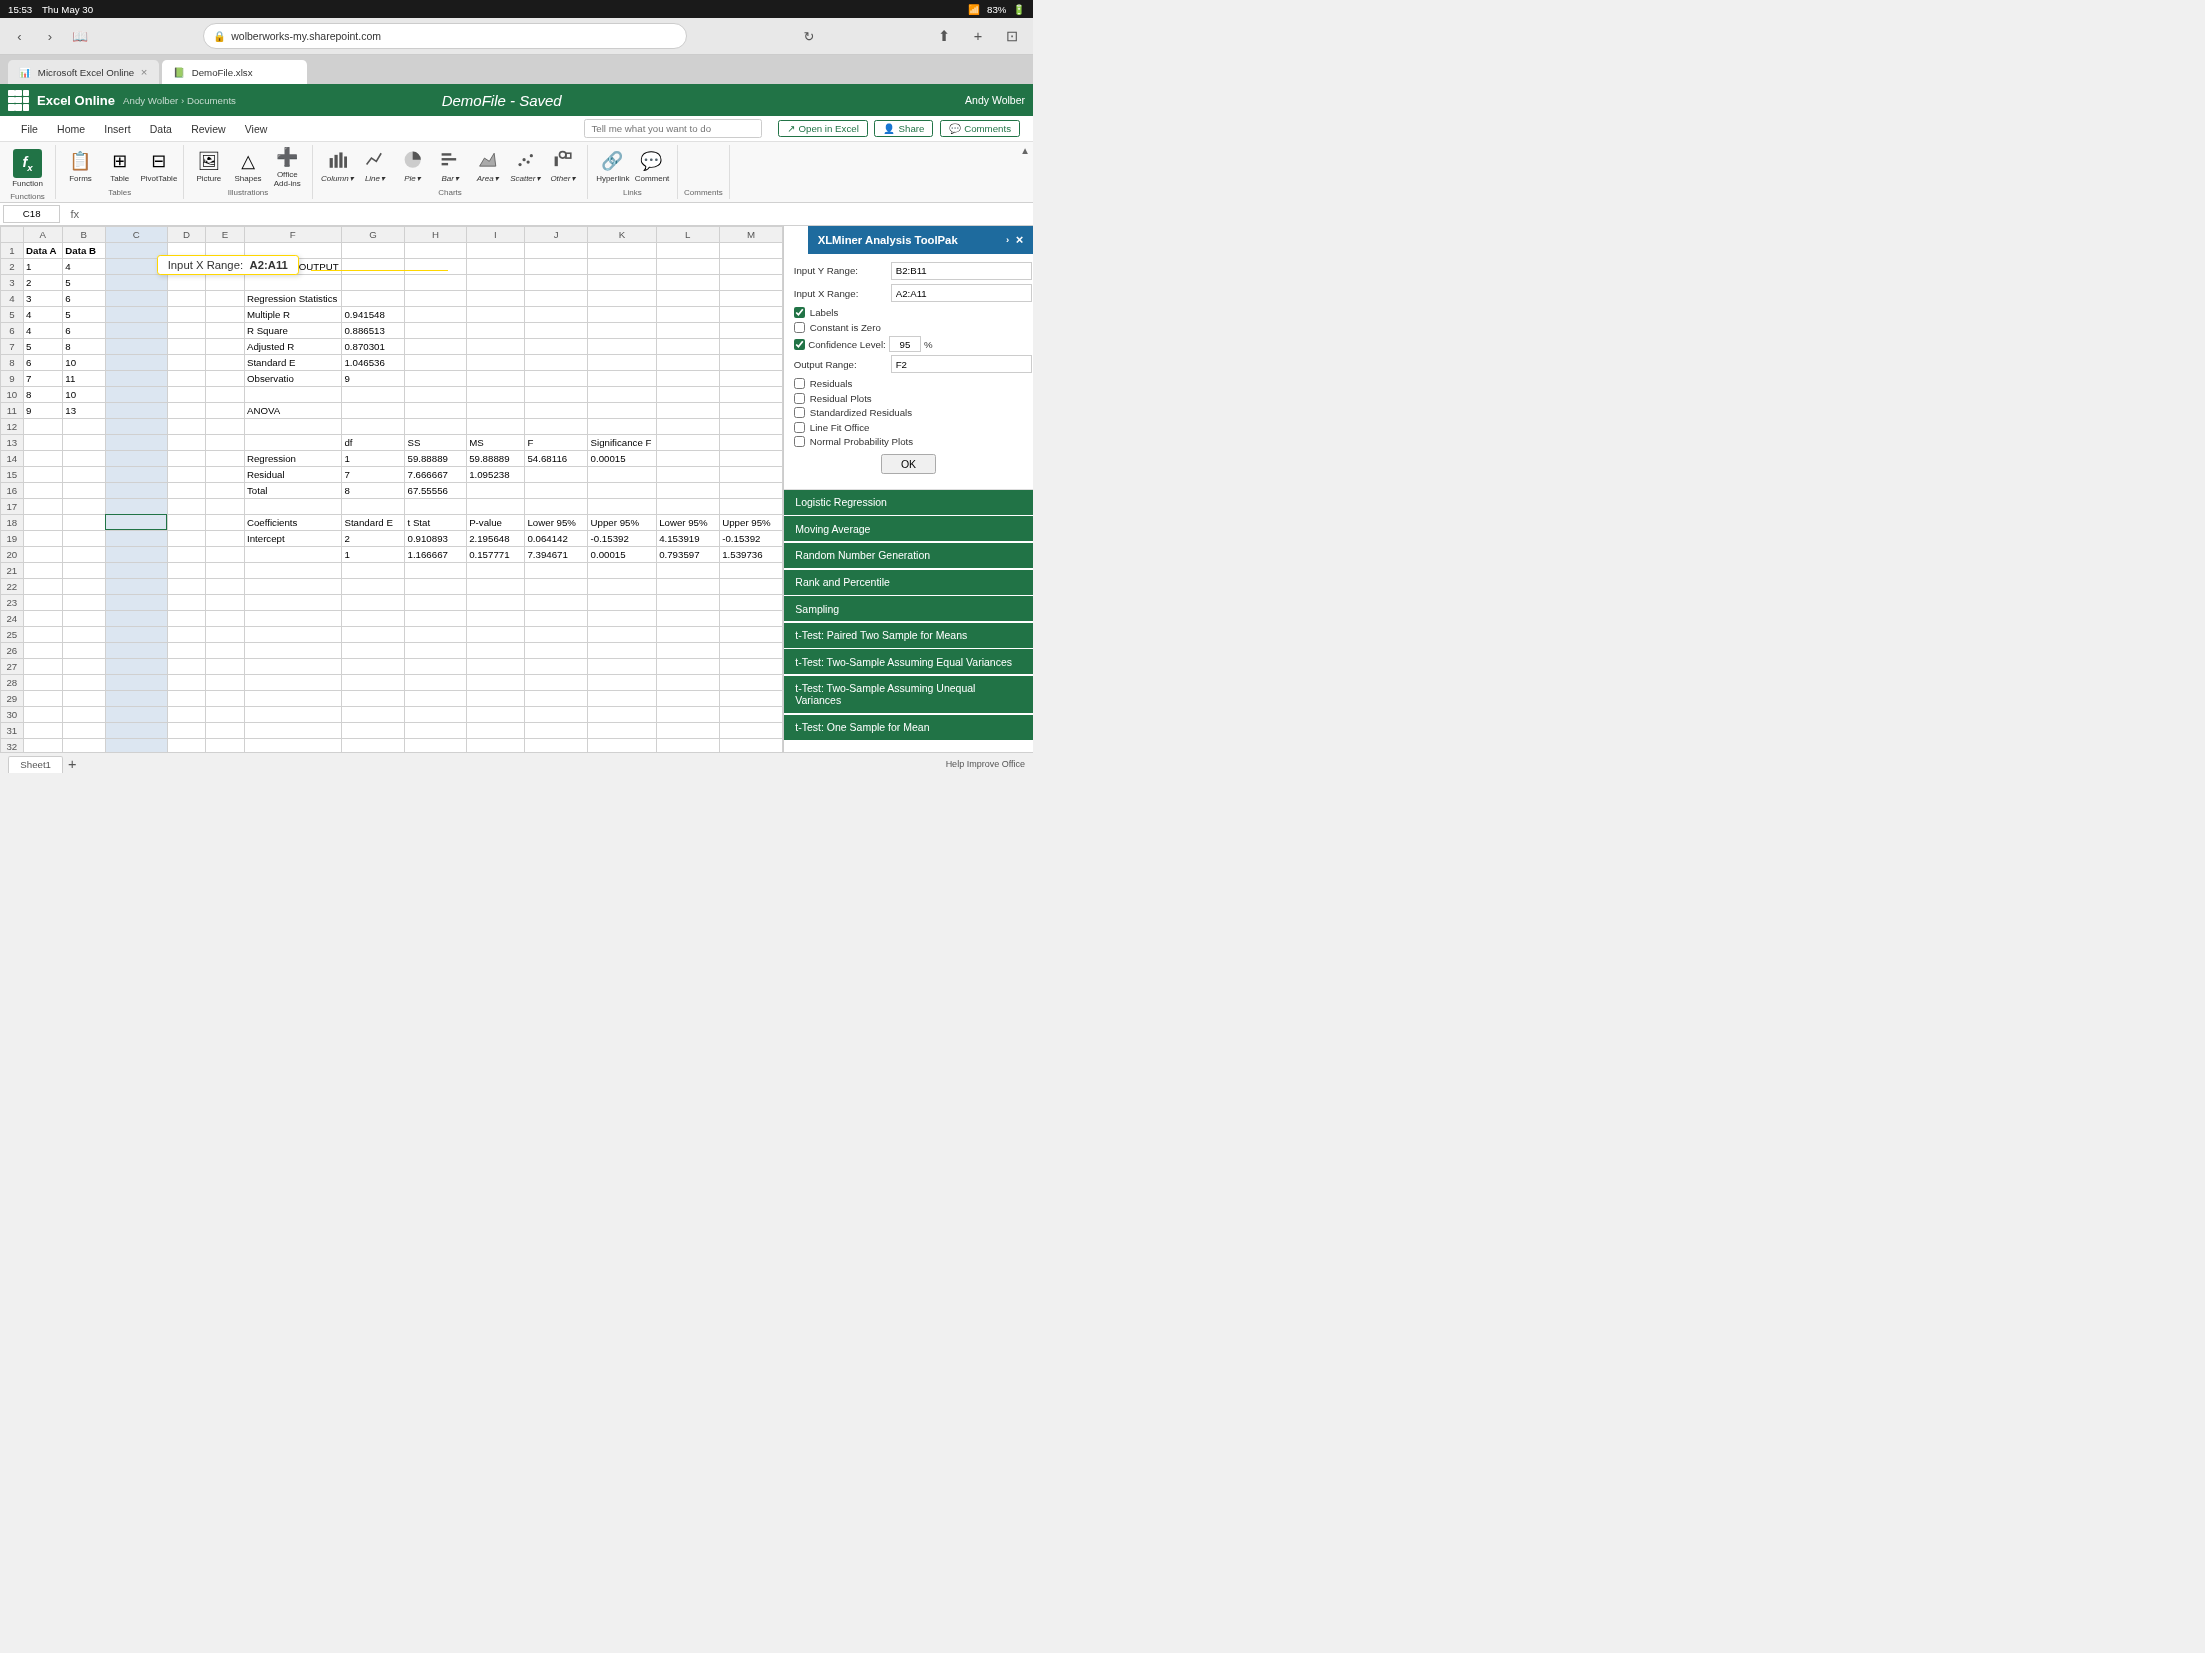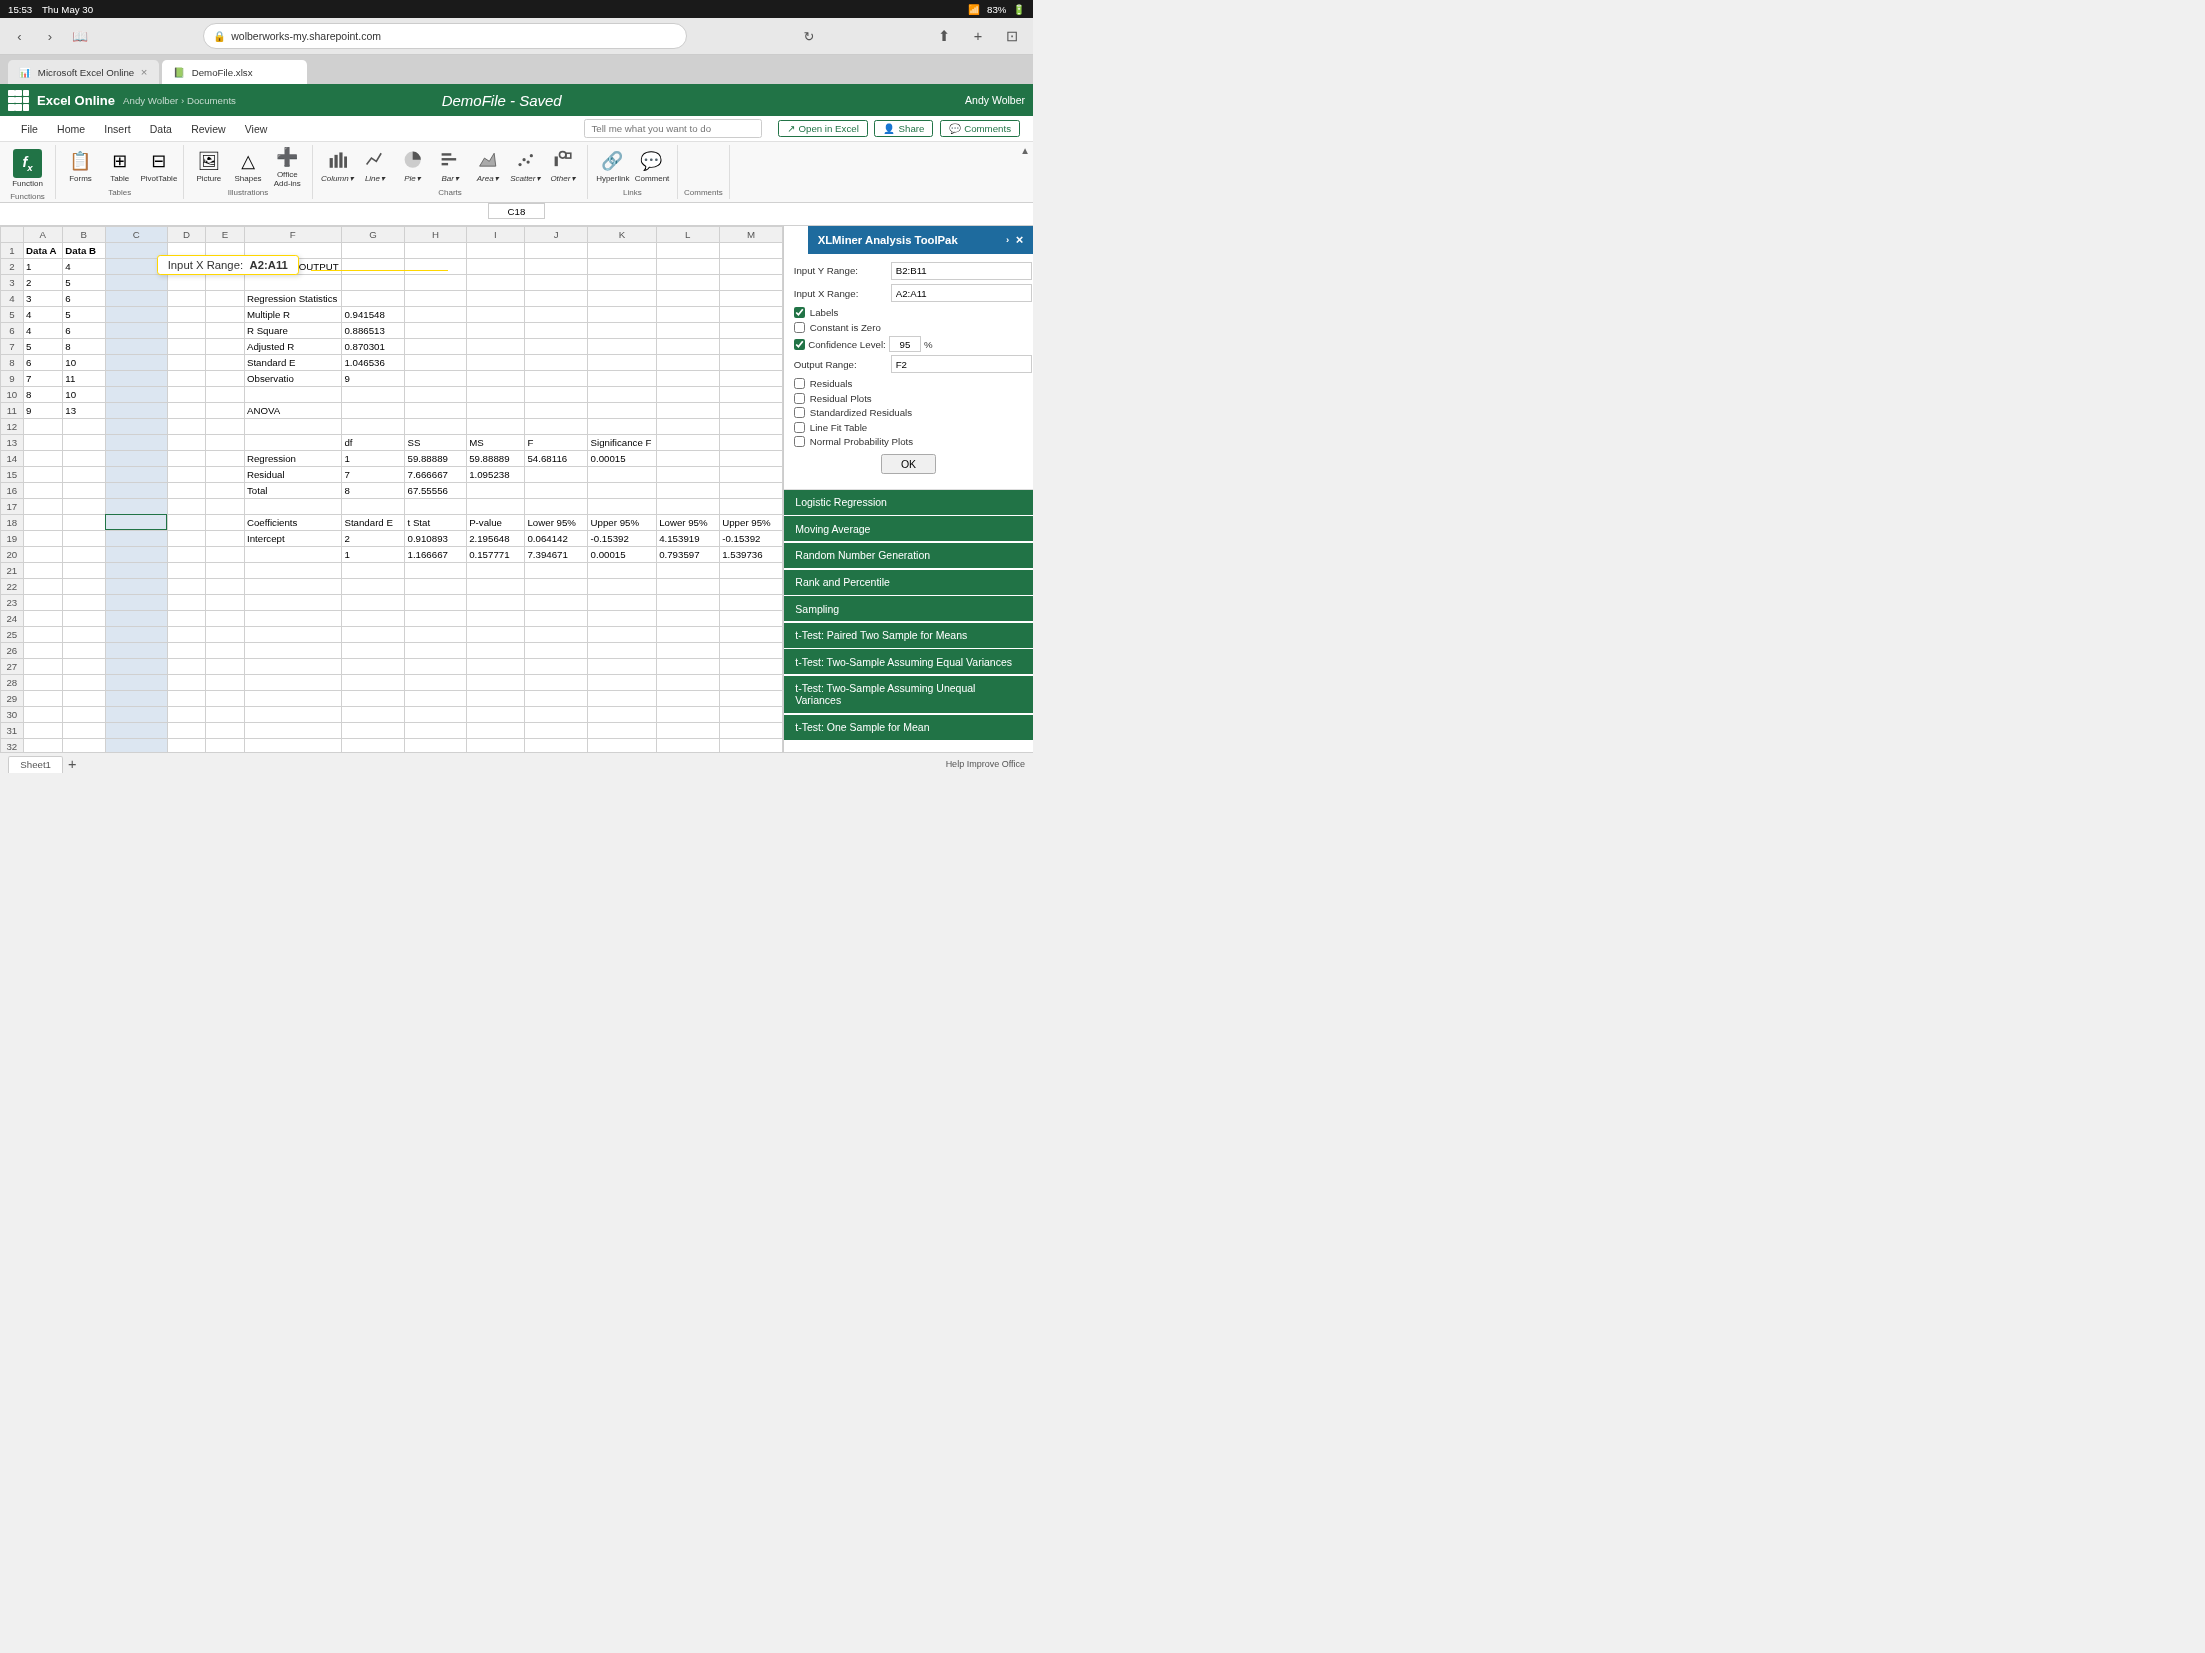--- a/index.html
+++ b/index.html
@@ -207,21 +207,20 @@
 
     
     #function-bar {
       background: white;
       height: 22.6px;
       display: flex;
       align-items: center;
       border-bottom: 0.8px solid #d0d0d0;
       padding: 0 3.2px;
       gap: 7px;
-      flex-direction: column;
     }
     .cell-ref-box {
       width: 57px;
       height: 18px;
       border: 0.8px solid #ccc;
       text-align: center;
       font-size: 9.7px;
       padding: 1.6px 3.2px;
     }
     .fx-label { font-size: 11.3px; color: #666; padding: 0 3.2px; }
@@ -1257,21 +1256,21 @@
         <div class="check-row">
           <input class="form-checkbox" type="checkbox" style="">
           <span class="check-label">Residual Plots</span>
         </div>
         <div class="check-row">
           <input class="form-checkbox" type="checkbox" style="">
           <span class="check-label">Standardized Residuals</span>
         </div>
         <div class="check-row">
           <input class="form-checkbox" type="checkbox" style="">
-          <span class="check-label">Line Fit Table</span>
+          <span class="check-label">Line Fit Office</span>
         </div>
         <div class="check-row">
           <input class="form-checkbox" type="checkbox" style="">
           <span class="check-label">Normal Probability Plots</span>
         </div>
         <button class="ok-btn">OK</button>
       </div>
 
       <div id="xlminer-tools">
         <button class="xlminer-tool-btn">Logistic Regression</button>

